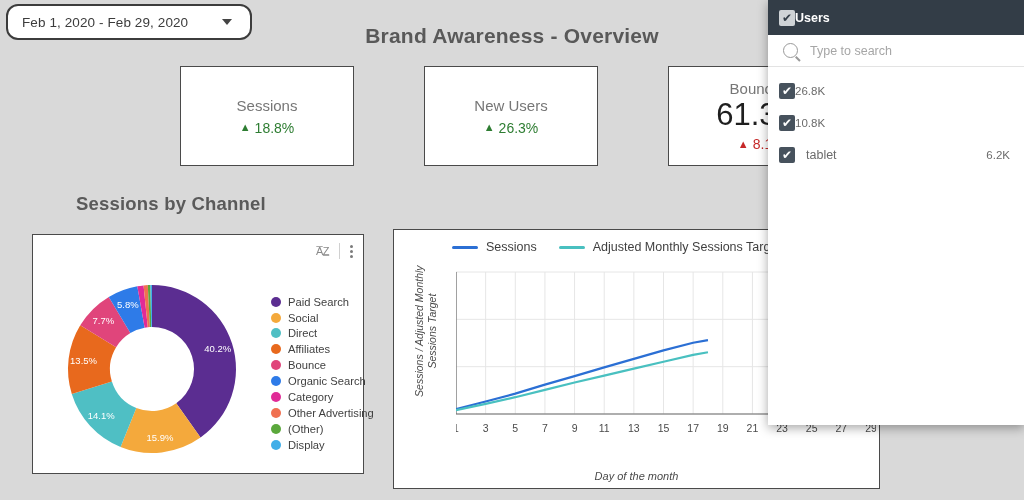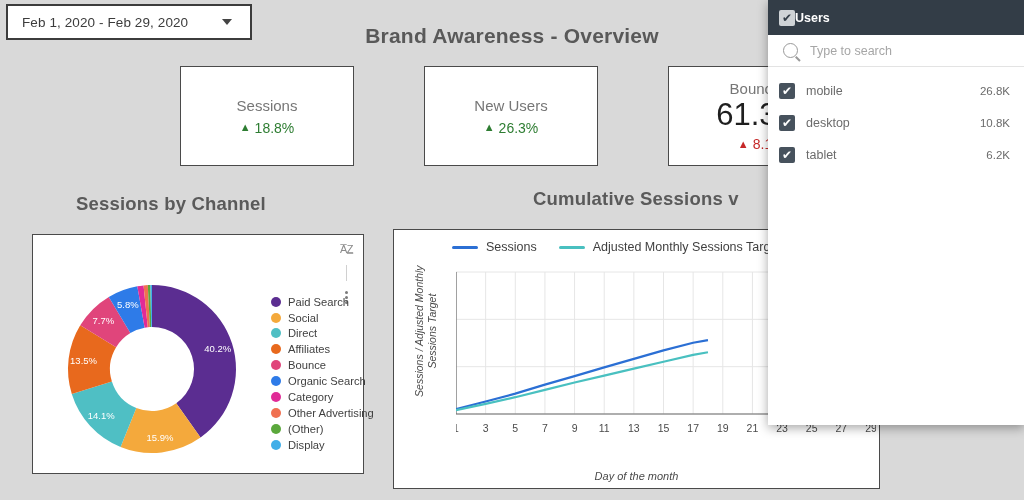--- a/index.html
+++ b/index.html
@@ -15,21 +15,21 @@
   }
   .dash { position: absolute; inset: 0; }
 
   
   .daterange {
     position: absolute;
     left: 6px; top: 4px;
     width: 246px; height: 36px;
     background: #fff;
     border: 2px solid #3c3c3c;
-    border-radius: 0;
+    border-radius: 12px;
     display: flex; align-items: center;
     box-sizing: border-box;
   }
   .daterange .dr-text {
     flex: 1;
     padding-left: 14px;
     font-size: 13.5px;
     color: #3c3c3c;
     letter-spacing: .1px;
   }
@@ -99,21 +99,20 @@
     border: 1.5px solid #4a4a4a;
     box-sizing: border-box;
   }
   #card-donut { left: 32px; top: 234px; width: 332px; height: 240px; }
   #card-line  { left: 393px; top: 229px; width: 487px; height: 260px; }
 
   .card-tools {
     position: absolute; right: 10px; top: 8px;
     display: flex; align-items: center; gap: 10px;
     color: #8a8a8a;
-    flex-direction: column;
   }
   .tool-sep { width: 1px; height: 16px; background: #d0d0d0; }
   .sort-icon { font-size: 11px; letter-spacing: -.5px; }
   .kebab { display: flex; flex-direction: column; gap: 2px; }
   .kebab i { width: 3px; height: 3px; background: #7a7a7a; border-radius: 50%; display:block; }
 
   
   .donut-wrap { position: absolute; left: 12px; top: 36px; }
   .pie-labels text { font-size: 9.5px; fill: #fff; font-family: "Liberation Sans", sans-serif; }
 
@@ -253,21 +252,20 @@
   <div class="score" id="score-2">
     <div class="s-label">Bounce</div>
     <div class="s-value">61.36</div>
     <div class="s-delta down">
       <span class="arrow">▲</span>
       <span>8.1</span>
     </div>
   </div>
 
   <div class="sect-title" id="title-channel">Sessions by Channel</div>
-  <div class="sect-title" id="title-cumul">Cumulative Sessions v</div>
 
   <div class="card" id="card-donut">
     <div class="card-tools">
       <span class="sort-icon">A̅Z̲</span>
       <span class="tool-sep"></span>
       <span class="kebab">
           <i></i>
           <i></i>
           <i></i>
         </span>
@@ -416,26 +414,24 @@
       <span class="cb cb-head">✔</span>
       <span class="ph-metric">Users</span>
     </div>
     <div class="panel-search">
       <span class="search-glyph"></span>
       <span class="search-ph">Type to search</span>
     </div>
     <div class="panel-rows" id="panel-rows">
         <div class="panel-row">
           <span class="cb cb-row">✔</span>
-          <span class="pr-label">mobile</span>
           <span class="pr-value">26.8K</span>
         </div>
         <div class="panel-row">
           <span class="cb cb-row">✔</span>
-          <span class="pr-label">desktop</span>
           <span class="pr-value">10.8K</span>
         </div>
         <div class="panel-row">
           <span class="cb cb-row">✔</span>
           <span class="pr-label">tablet</span>
           <span class="pr-value">6.2K</span>
         </div>
       </div>
   </div>
 

